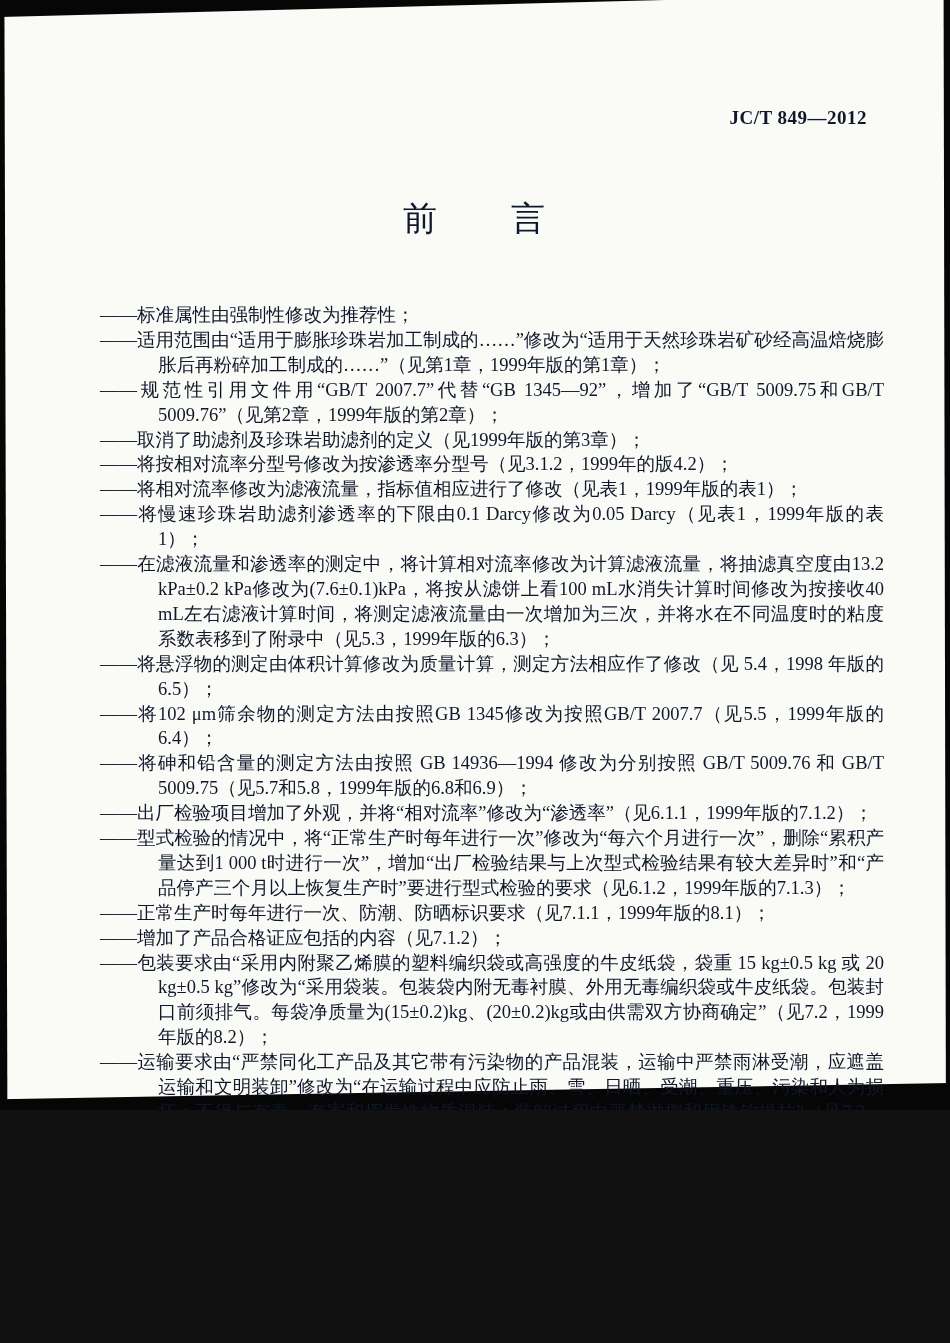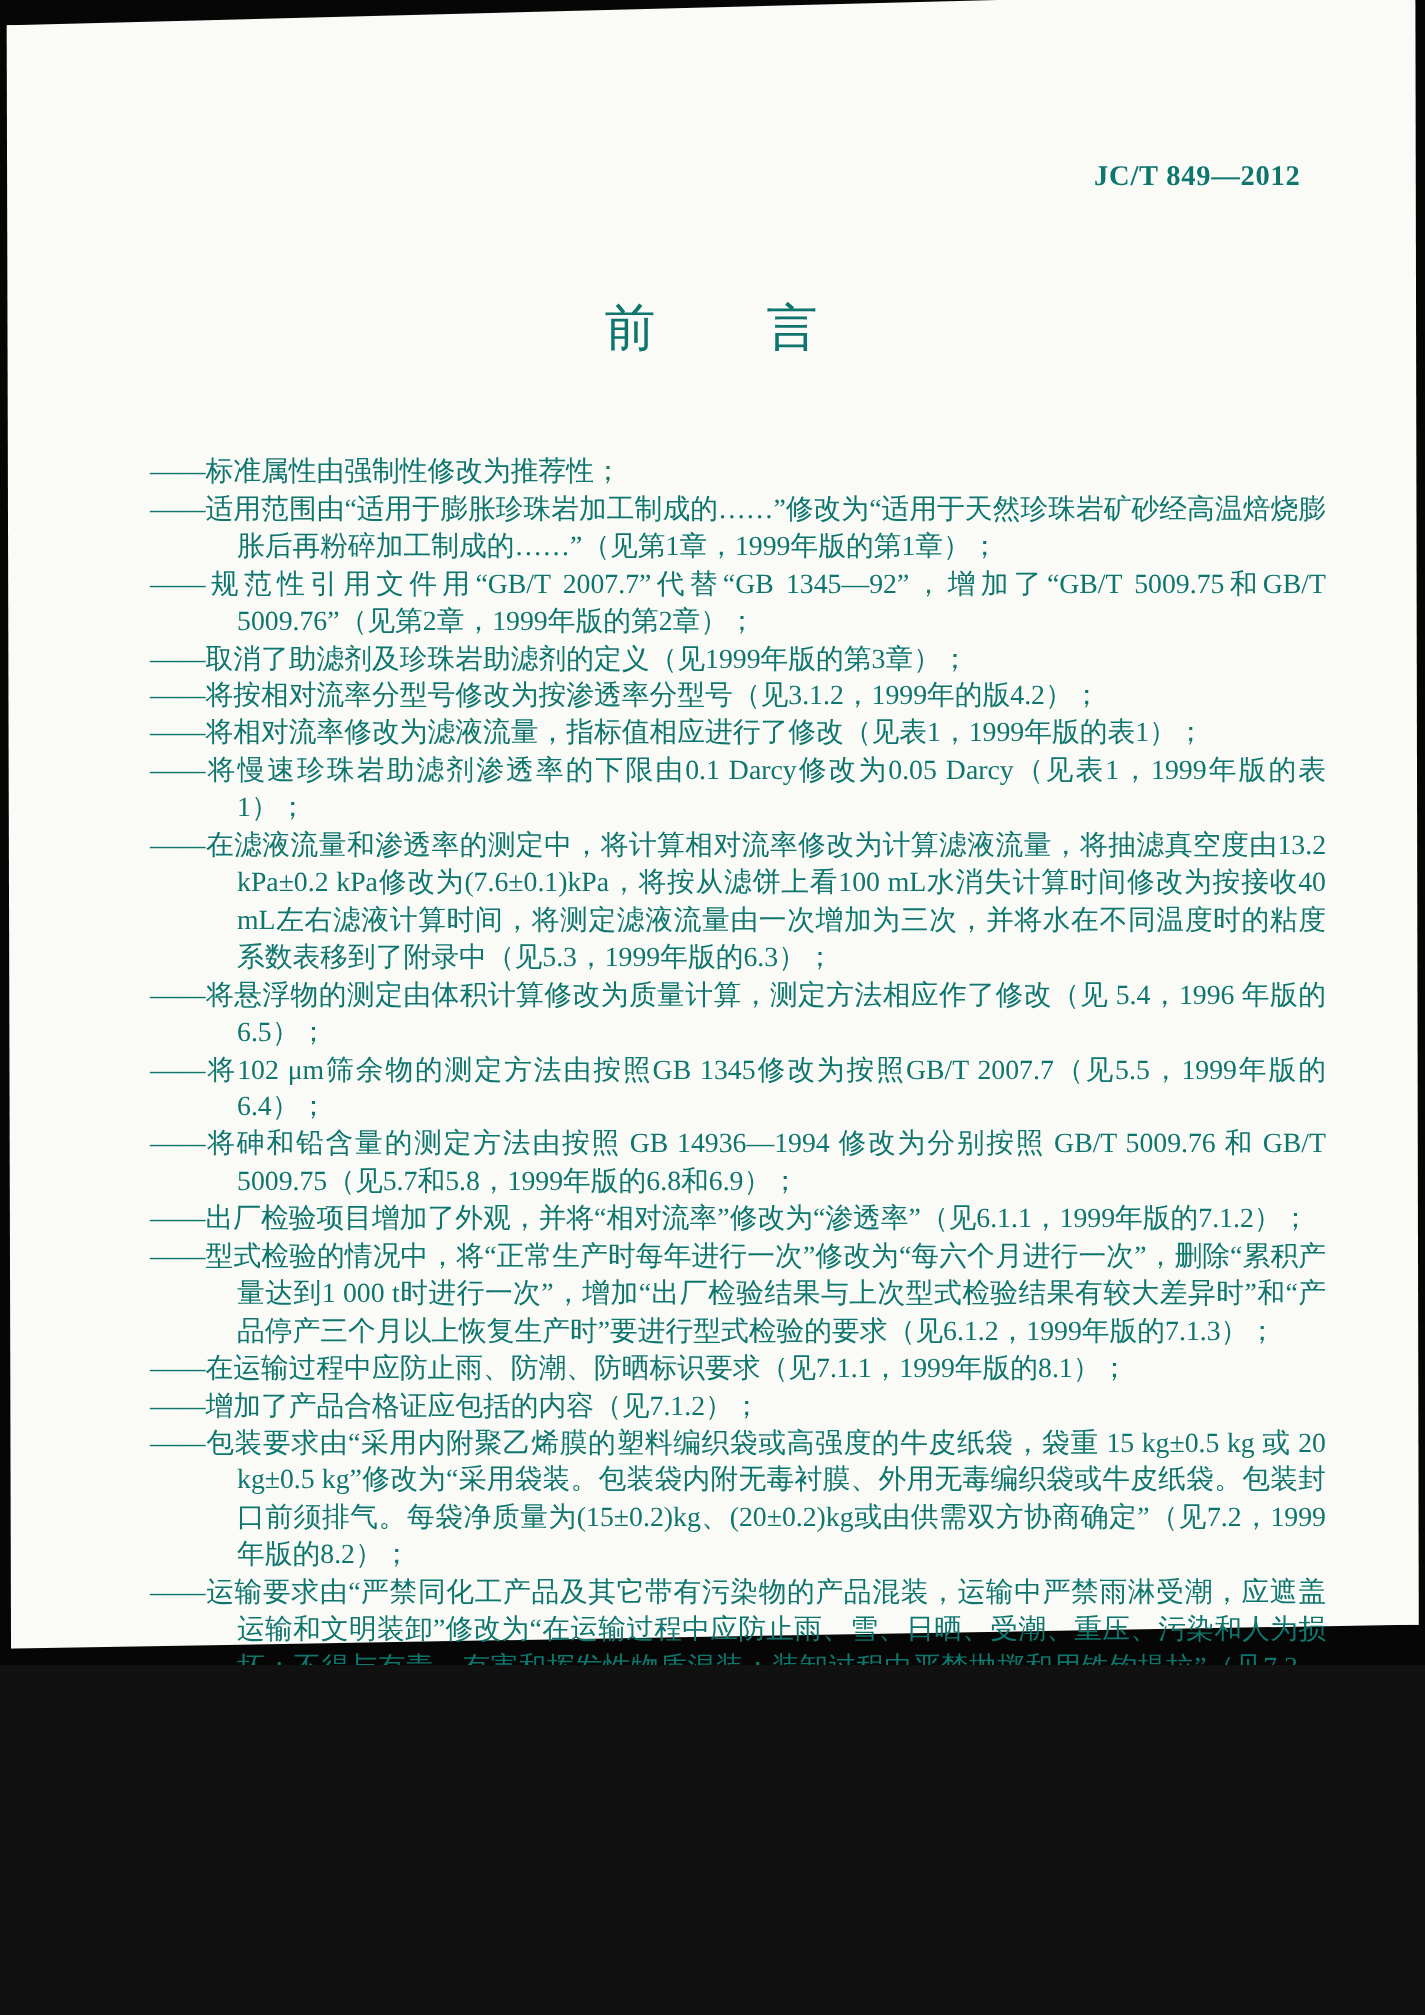--- a/index.html
+++ b/index.html
@@ -2,21 +2,21 @@
 <html><head>
 <meta charset="utf-8">
 <style>
   html,body{margin:0;padding:0;background:#111;}
   .scan{
     position:relative;
     width:950px;height:1110px;
     background:#fafaf7;
     overflow:hidden;
     font-family:"Liberation Serif","DejaVu Serif",serif;
-    color:#0f766e;
+    color:#0f172a;
   }
   
   .edge{position:absolute;background:#060606;}
   .edge-top{top:0;left:0;width:950px;height:17px;
     clip-path:polygon(0 0,665px 0,0 100%);}
   .edge-left{top:0;left:0;width:8px;height:1343px;
     clip-path:polygon(0 0,55% 0,100% 100%,0 100%);}
   .edge-right{top:0;right:0;width:8px;height:1343px;
     clip-path:polygon(20% 0,100% 0,100% 100%,55% 100%);}
   .edge-bottom{bottom:0;left:0;width:950px;height:27px;
@@ -60,26 +60,26 @@
   <div class="content">
 
     <p class="item">——标准属性由强制性修改为推荐性；</p>
     <p class="item">——适用范围由“适用于膨胀珍珠岩加工制成的……”修改为“适用于天然珍珠岩矿砂经高温焙烧膨胀后再粉碎加工制成的……”（见第1章，1999年版的第1章）；</p>
     <p class="item">——规范性引用文件用“GB/T 2007.7”代替“GB 1345—92”，增加了“GB/T 5009.75和GB/T 5009.76”（见第2章，1999年版的第2章）；</p>
     <p class="item">——取消了助滤剂及珍珠岩助滤剂的定义（见1999年版的第3章）；</p>
     <p class="item">——将按相对流率分型号修改为按渗透率分型号（见3.1.2，1999年的版4.2）；</p>
     <p class="item">——将相对流率修改为滤液流量，指标值相应进行了修改（见表1，1999年版的表1）；</p>
     <p class="item">——将慢速珍珠岩助滤剂渗透率的下限由0.1 Darcy修改为0.05 Darcy（见表1，1999年版的表1）；</p>
     <p class="item">——在滤液流量和渗透率的测定中，将计算相对流率修改为计算滤液流量，将抽滤真空度由13.2 kPa±0.2 kPa修改为(7.6±0.1)kPa，将按从滤饼上看100 mL水消失计算时间修改为按接收40 mL左右滤液计算时间，将测定滤液流量由一次增加为三次，并将水在不同温度时的粘度系数表移到了附录中（见5.3，1999年版的6.3）；</p>
-    <p class="item">——将悬浮物的测定由体积计算修改为质量计算，测定方法相应作了修改（见 5.4，1996 年版的6.5）；</p>
+    <p class="item">——将悬浮物的测定由体积计算修改为质量计算，测定方法相应作了修改（见 5.4，1998 年版的6.5）；</p>
     <p class="item">——将102 μm筛余物的测定方法由按照GB 1345修改为按照GB/T 2007.7（见5.5，1999年版的6.4）；</p>
     <p class="item">——将砷和铅含量的测定方法由按照 GB 14936—1994 修改为分别按照 GB/T 5009.76 和 GB/T 5009.75（见5.7和5.8，1999年版的6.8和6.9）；</p>
     <p class="item">——出厂检验项目增加了外观，并将“相对流率”修改为“渗透率”（见6.1.1，1999年版的7.1.2）；</p>
     <p class="item">——型式检验的情况中，将“正常生产时每年进行一次”修改为“每六个月进行一次”，删除“累积产量达到1 000 t时进行一次”，增加“出厂检验结果与上次型式检验结果有较大差异时”和“产品停产三个月以上恢复生产时”要进行型式检验的要求（见6.1.2，1999年版的7.1.3）；</p>
-    <p class="item">——在运输过程中应防止雨、防潮、防晒标识要求（见7.1.1，1999年版的8.1）；</p>
+    <p class="item">——正常生产时每年进行一次、防潮、防晒标识要求（见7.1.1，1999年版的8.1）；</p>
     <p class="item">——增加了产品合格证应包括的内容（见7.1.2）；</p>
     <p class="item">——包装要求由“采用内附聚乙烯膜的塑料编织袋或高强度的牛皮纸袋，袋重 15 kg±0.5 kg 或 20 kg±0.5 kg”修改为“采用袋装。包装袋内附无毒衬膜、外用无毒编织袋或牛皮纸袋。包装封口前须排气。每袋净质量为(15±0.2)kg、(20±0.2)kg或由供需双方协商确定”（见7.2，1999年版的8.2）；</p>
     <p class="item">——运输要求由“严禁同化工产品及其它带有污染物的产品混装，运输中严禁雨淋受潮，应遮盖运输和文明装卸”修改为“在运输过程中应防止雨、雪、日晒、受潮、重压、污染和人为损坏；不得与有毒、有害和挥发性物质混装；装卸过程中严禁抛掷和用铁钩提拉”（见7.3，1999年</p>
   </div>
 
   <div class="page-number">I</div>
 
 </div>
 
 </body></html>

